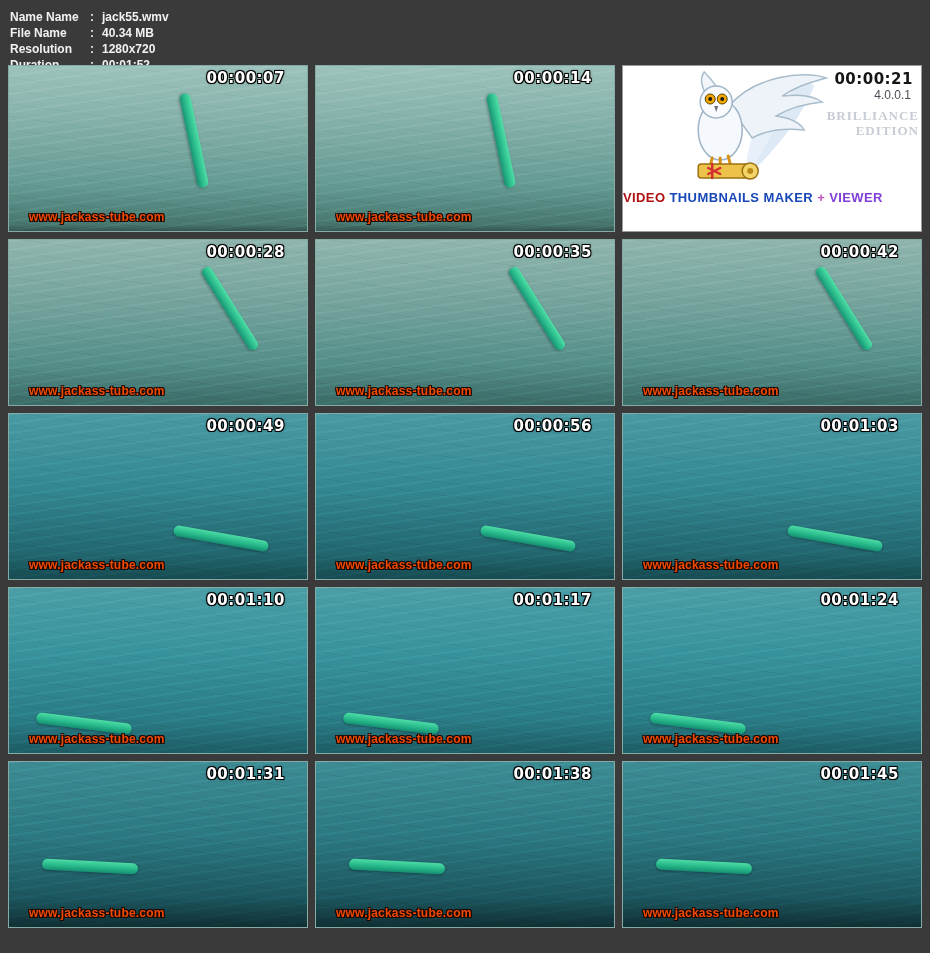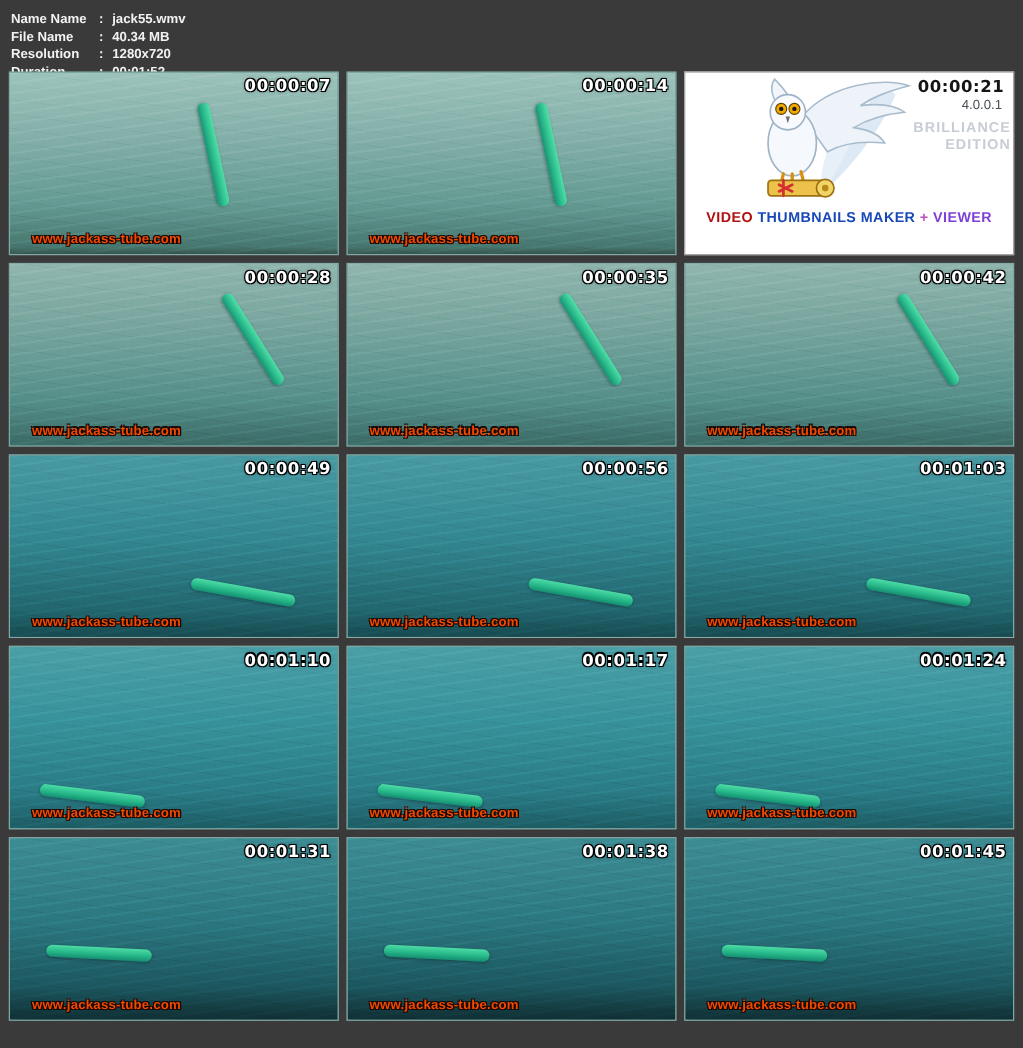--- a/index.html
+++ b/index.html
@@ -62,21 +62,21 @@
     background:linear-gradient(180deg,#4fe2a8 0%,#27bd8b 55%,#149172 100%);
     box-shadow:0 1px 3px rgba(0,0,0,0.35);
     opacity:.95;
   }
   .v1 .noodle{left:46%;top:42%;transform:rotate(78deg);}
   .v2 .noodle{left:58%;top:38%;transform:rotate(58deg);}
   .v3 .noodle{left:55%;top:72%;transform:rotate(10deg);}
   .v4 .noodle{left:9%;top:79%;transform:rotate(7deg);}
   .v5 .noodle{left:11%;top:60%;transform:rotate(3deg);}
   .thumb-timestamp{
-    position:absolute;top:3px;right:6px;
+    position:absolute;top:3px;right:22px;
     color:#fff;font-size:15px;font-weight:bold;letter-spacing:.5px;
     font-family:"DejaVu Sans",sans-serif;
     text-shadow:-1px -1px 0 #000,1px -1px 0 #000,-1px 1px 0 #000,1px 1px 0 #000,0 0 3px rgba(0,0,0,.8);
   }
   .thumb-watermark{
     position:absolute;left:4px;bottom:7px;
     color:#f14a00;font-size:12px;font-weight:bold;letter-spacing:.2px;
     text-shadow:-1px -1px 0 #1a0600,1px -1px 0 #1a0600,-1px 1px 0 #1a0600,1px 1px 0 #1a0600;
     padding-left:16px;
   }
@@ -94,27 +94,28 @@
   }
   .panel-version{
     position:absolute;top:22px;right:10px;
     color:#4a4f57;font-size:12px;font-weight:normal;
   }
   .panel-edition{
     position:absolute;top:42px;right:2px;
     text-align:right;
     color:#c7ccd5;font-size:13px;font-weight:bold;letter-spacing:1px;line-height:15px;
     text-shadow:1px 1px 0 #ffffff;
+    font-family:Liberation Serif, serif;
   }
   .panel-logo{
     position:absolute;left:50%;top:2px;transform:translateX(-62%);
   }
   .panel-title{
     position:absolute;left:0;right:0;bottom:26px;
-    text-align:center;font-size:13px;font-weight:bold;letter-spacing:.4px;
+    font-size:13px;font-weight:bold;letter-spacing:.4px;
   }
   .tp-video{color:#b01010;}
   .tp-thumbs{color:#1848b8;}
   .tp-plus{color:#c050c0;}
   .tp-viewer{color:#8040d8;}
   .panel-copyright{
     position:absolute;left:0;right:0;bottom:9px;
     text-align:center;color:#2a2a2a;font-size:11.5px;letter-spacing:.8px;
   }
 </style>

